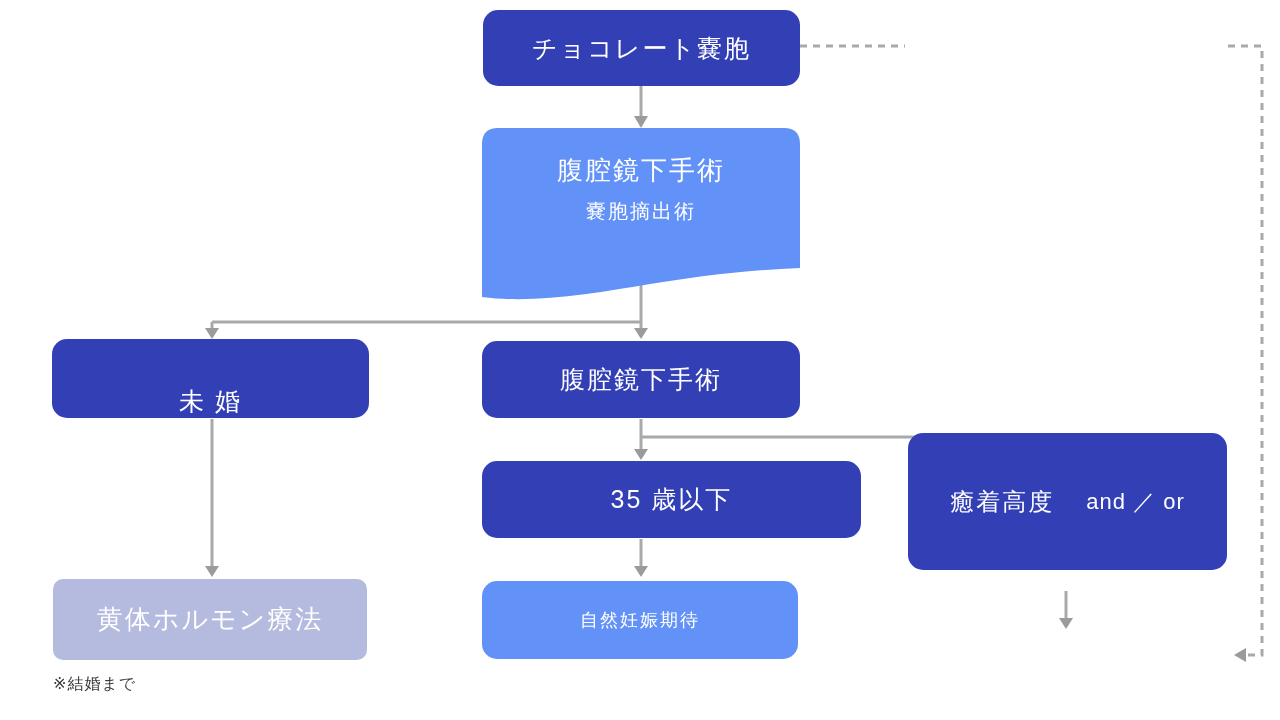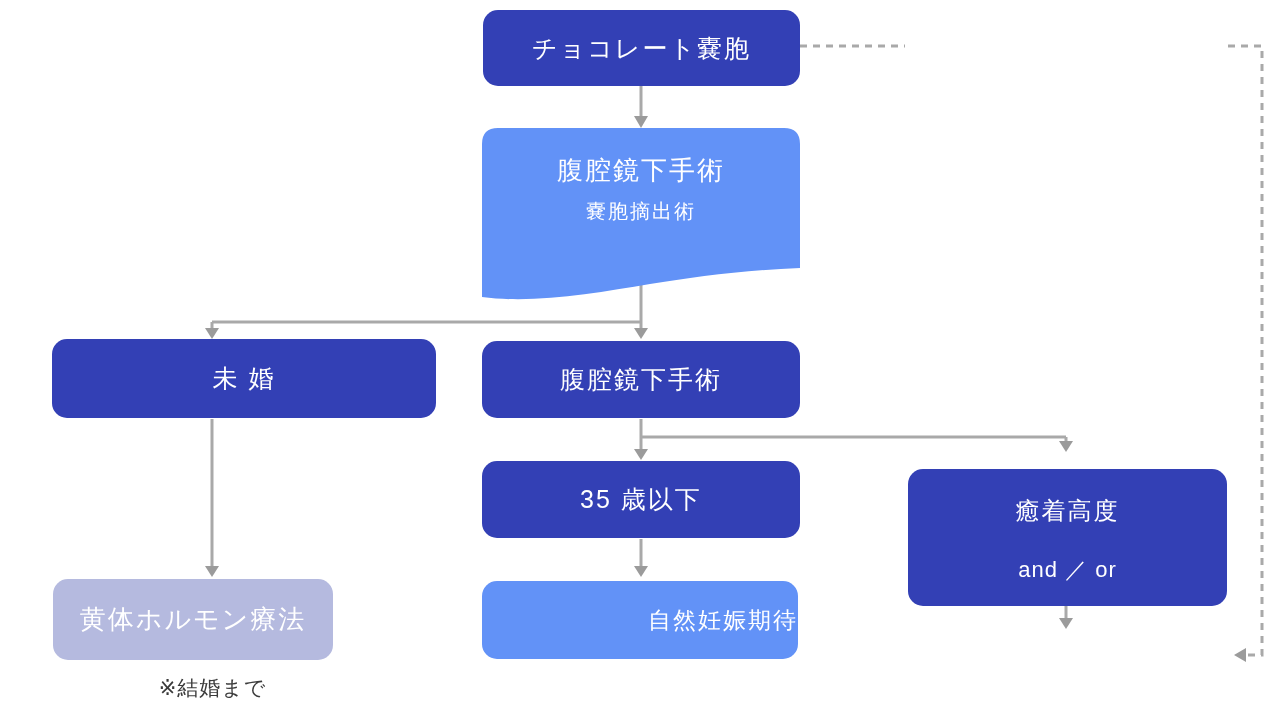--- a/index.html
+++ b/index.html
@@ -31,35 +31,35 @@
   }
   .node-surgery{position:absolute;left:482px;top:128px;width:318px;height:176px;}
   .node-surgery svg{position:absolute;left:0;top:0;}
   .wave-fill{fill:var(--medium-blue);}
   .surgery-text{
     position:absolute;left:0;top:0;width:100%;color:#fff;text-align:center;letter-spacing:2px;
   }
   .surgery-title{margin-top:25px;font-size:26px;font-weight:400;}
   .surgery-sub{margin-top:10px;font-size:20px;font-weight:500;text-align:center;}
 
-  .node-unmarried{left:52px;top:339px;width:384px;height:79px;}
+  .node-unmarried{left:52px;top:339px;width:317px;height:79px;align-items:flex-end;}
   .node-wants{left:482px;top:341px;width:318px;height:77px;}
-  .node-under35{left:482px;top:461px;width:318px;height:77px;}
+  .node-under35{left:482px;top:461px;width:379px;height:77px;}
 
-  .node-adhesion{left:908px;top:469px;width:319px;height:137px;flex-direction:column;gap:32px;}
+  .node-adhesion{left:908px;top:433px;width:319px;height:137px;gap:32px;}
   .adhesion-l1,.adhesion-l3{font-size:24px;line-height:32px;}
   .adhesion-l2{font-size:22px;line-height:22px;letter-spacing:1px;}
 
-  .node-progestin{left:53px;top:579px;width:280px;height:81px;font-size:26px;}
-  .node-natural{left:482px;top:581px;width:316px;height:78px;font-size:23px;justify-content:flex-end;}
+  .node-progestin{left:53px;top:579px;width:314px;height:81px;font-size:26px;border-radius:10px;}
+  .node-natural{left:482px;top:581px;width:316px;height:78px;font-size:18px;}
   .node-ivf{left:907px;top:632px;width:320px;height:80px;font-size:26px;}
 
   .note{
-    position:absolute;text-align:center;color:var(--note-text);
-    font-size:21px;letter-spacing:1px;
+    position:absolute;text-align:left;color:var(--note-text);
+    font-size:16px;letter-spacing:1px;
   }
   .note-progestin{left:53px;top:674px;width:319px;}
   .note-natural{left:482px;top:672px;width:316px;}
 </style>
 </head>
 <body>
 
 <div id="stage">
 
   <svg id="connector-layer" viewBox="0 0 1280 720" xmlns="http://www.w3.org/2000/svg">

